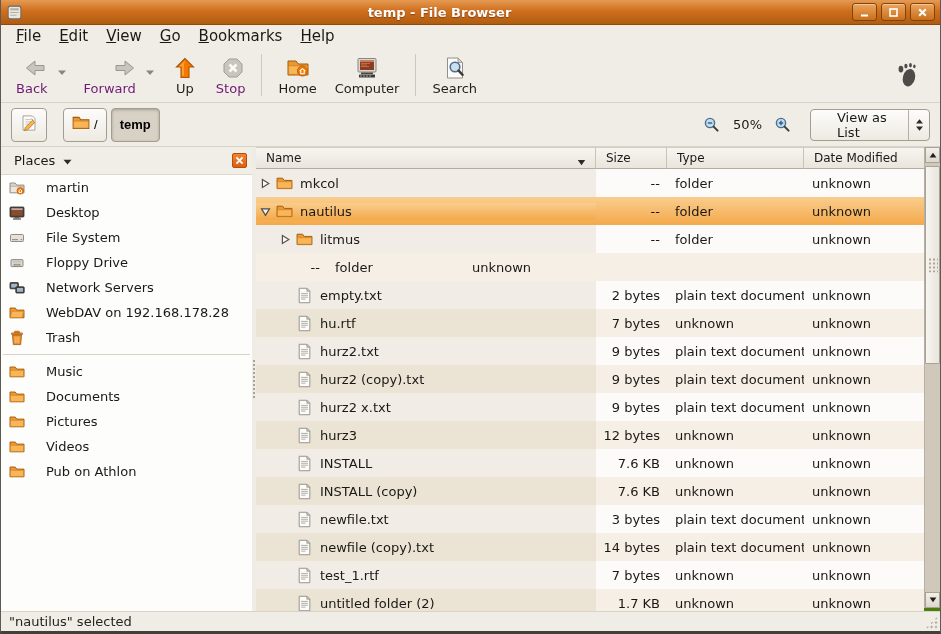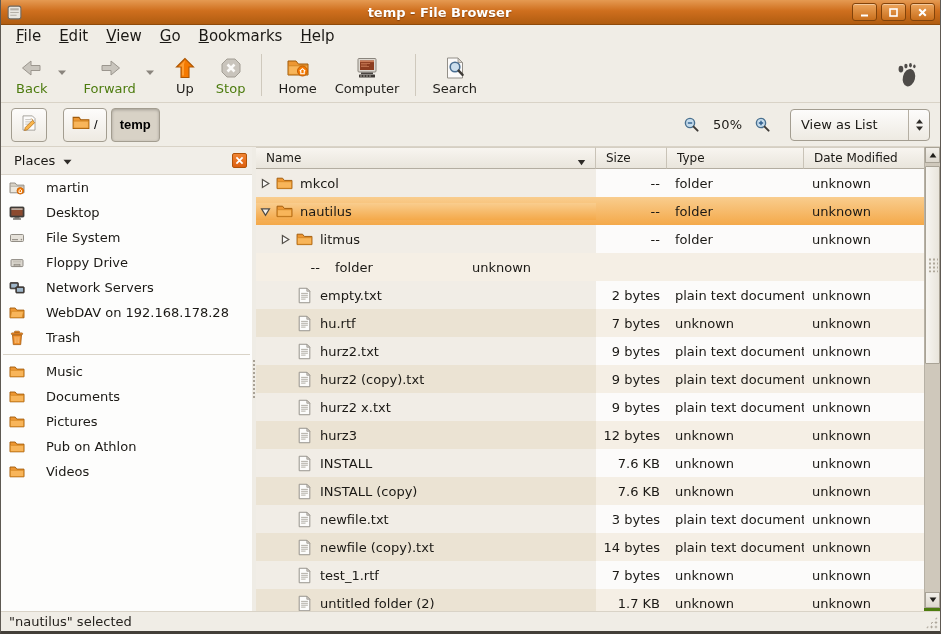--- a/index.html
+++ b/index.html
@@ -26,21 +26,21 @@
   .menubar { height:22px; flex:0 0 22px; background:#f0ede6; display:flex; align-items:center; padding-left:6px; font-size:15px; }
   .menu-item { padding:2px 9px; }
   .menu-item .hot { text-decoration:underline; }
 
   
   .toolbar { height:56px; flex:0 0 56px; background:#f0ede6; border-bottom:1px solid #d9d3c7;
     display:flex; align-items:center; padding:0 6px; }
   .tool-group { display:flex; align-items:flex-start; }
   .tool-button { display:flex; flex-direction:column; align-items:center; justify-content:center;
     padding:4px 9px 2px; min-width:44px; font-size:13px; color:#211f1b; }
-  .tool-button.disabled { color:#4d7c0f; }
+  .tool-button.disabled { color:#701a75;align-items:flex-end; }
   .tool-icon { width:24px; height:24px; margin-bottom:1px; }
   .tool-icon svg { width:24px; height:24px; }
   .tool-drop { width:14px; margin-top:12px; margin-right:4px; }
   .tool-drop svg { width:10px; height:7px; }
   .tool-sep { width:1px; height:42px; background:#cfc9bd; margin:0 7px; }
   .tool-spacer { flex:1; }
   .throbber { margin-right:14px; width:26px; height:26px; }
   .throbber svg { width:26px; height:26px; }
 
   
@@ -50,22 +50,22 @@
     background:linear-gradient(#fdfcfb,#eeeae2); display:flex; align-items:center; gap:4px;
     padding:0 8px; font-size:13px; }
   .loc-btn svg { width:18px; height:18px; }
   .loc-btn + .loc-btn { margin-left:4px; }
   .loc-btn.first { margin-right:12px; }
   .loc-btn.active { background:#d8d2c6; box-shadow:inset 0 1px 3px rgba(0,0,0,.25); font-weight:bold; }
   .spacer { flex:1; }
   .zoom-btn { width:18px; height:18px; margin:0 4px; }
   .zoom-btn svg { width:18px; height:18px; }
   .zoom-level { margin:0 8px; font-size:13px; }
-  .view-combo { height:32px; width:140px; margin-left:14px; border:1px solid #a39d90; border-radius:4px;
-    background:linear-gradient(#fdfcfb,#eeeae2); display:flex; align-items:center; font-size:13px; }
+  .view-combo { height:32px; width:120px; margin-left:14px; border:1px solid #a39d90; border-radius:4px;
+    background:linear-gradient(#fdfcfb,#eeeae2); display:flex; align-items:center; font-size:13px;padding-left:16px; }
   .view-combo > span:first-child { flex:1; padding-left:10px; }
   .combo-arrows { width:21px; height:100%; border-left:1px solid #b5afa3; display:flex;
     align-items:center; justify-content:center; }
   .combo-arrows svg { width:9px; height:14px; }
 
   
   .content { flex:1; display:flex; overflow:hidden; background:#4d7c0f; }
 
   .sidebar { width:251px; flex:0 0 251px; background:#fdfdfc; display:flex; flex-direction:column; }
   .places-header { height:28px; flex:0 0 28px; background:#f1eee8; border-bottom:1px solid #ddd7cc;
@@ -398,28 +398,28 @@
                 <path d="M1 3h5.2l1.6 2.1H15v7.7H1z" fill="#ed9733" stroke="#a05a0a" stroke-width=".9"></path>
                 <path d="M1.4 6.3h13.2v6.2H1.4z" fill="#f8b55a" stroke="#c97d1a" stroke-width=".6"></path>
               </svg></span>
             <span>Pictures</span>
           </div>
           <div class="side-item">
             <span class="i"><svg viewBox="0 0 16 16">
                 <path d="M1 3h5.2l1.6 2.1H15v7.7H1z" fill="#ed9733" stroke="#a05a0a" stroke-width=".9"></path>
                 <path d="M1.4 6.3h13.2v6.2H1.4z" fill="#f8b55a" stroke="#c97d1a" stroke-width=".6"></path>
               </svg></span>
-            <span>Pub on Athlon</span>
+            <span>Videos</span>
           </div>
           <div class="side-item">
             <span class="i"><svg viewBox="0 0 16 16">
                 <path d="M1 3h5.2l1.6 2.1H15v7.7H1z" fill="#ed9733" stroke="#a05a0a" stroke-width=".9"></path>
                 <path d="M1.4 6.3h13.2v6.2H1.4z" fill="#f8b55a" stroke="#c97d1a" stroke-width=".6"></path>
               </svg></span>
-            <span>Videos</span>
+            <span>Pub on Athlon</span>
           </div>
         </div>
     </div>
 
     <div class="splitter">
         <div class="grip"></div>
       </div>
 
     <div class="mainpane">
       <div class="list-area">

